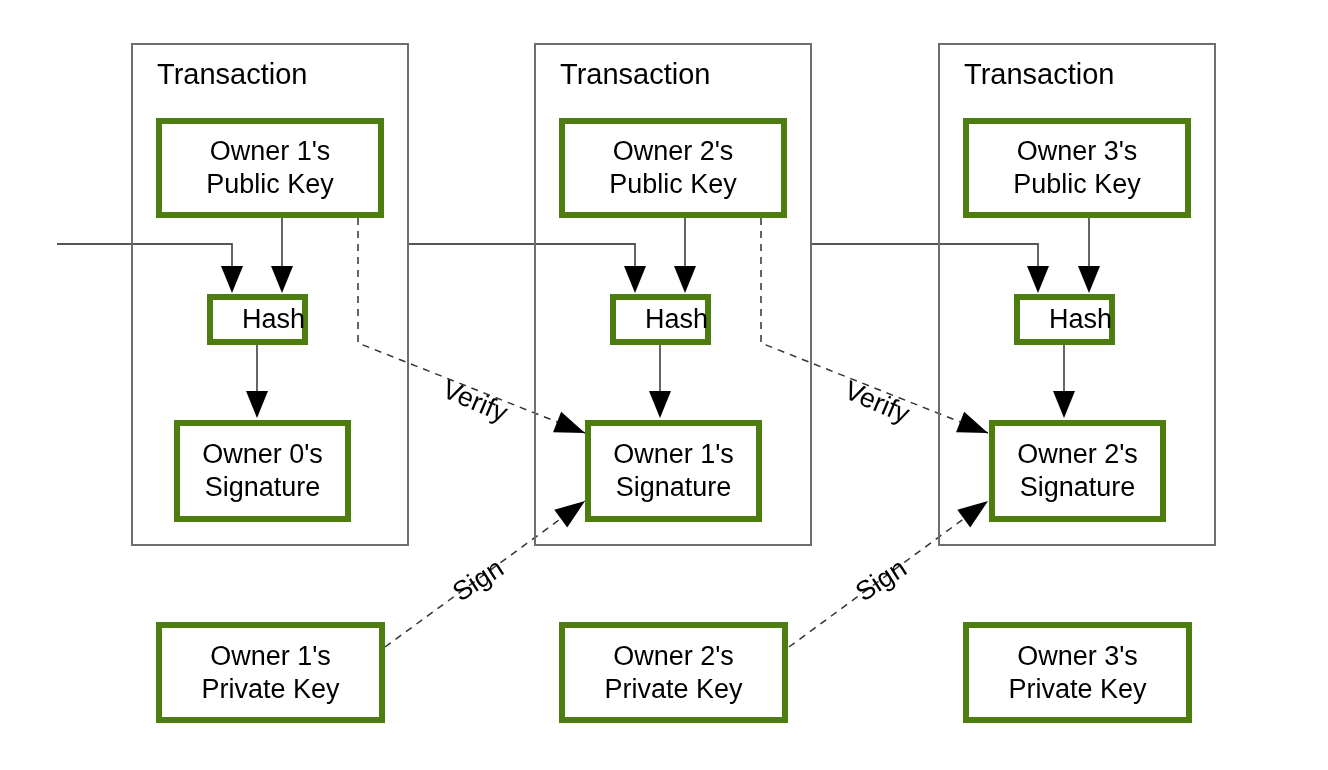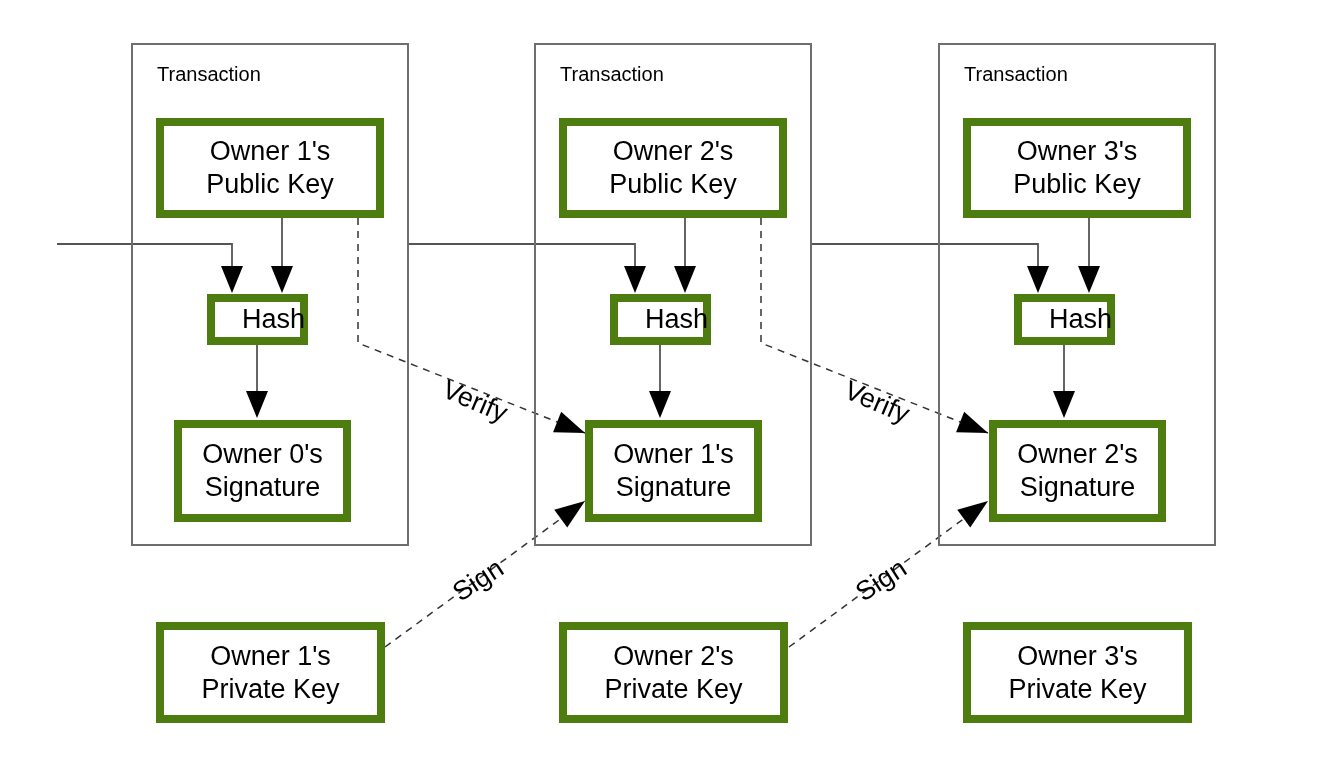--- a/index.html
+++ b/index.html
@@ -28,28 +28,28 @@
     width: 278px;
     height: 503px;
     border: 2px solid #6e6e6e;
     box-sizing: border-box;
     background: transparent;
   }
   .tx-title {
     position: absolute;
     top: 13px;
     left: 24px;
-    font-size: 20px;
+    font-size: 29px;
     line-height: 33px;
     color: #000000;
     white-space: nowrap;
   }
   .node {
     position: absolute;
-    border: 8px solid #4d7c0f;
+    border: 6px solid #4d7c0f;
     box-sizing: border-box;
     background: #ffffff;
     display: flex;
     flex-direction: column;
     align-items: center;
     justify-content: center;
     text-align: center;
     font-size: 27px;
     line-height: 33px;
     color: #000000;

